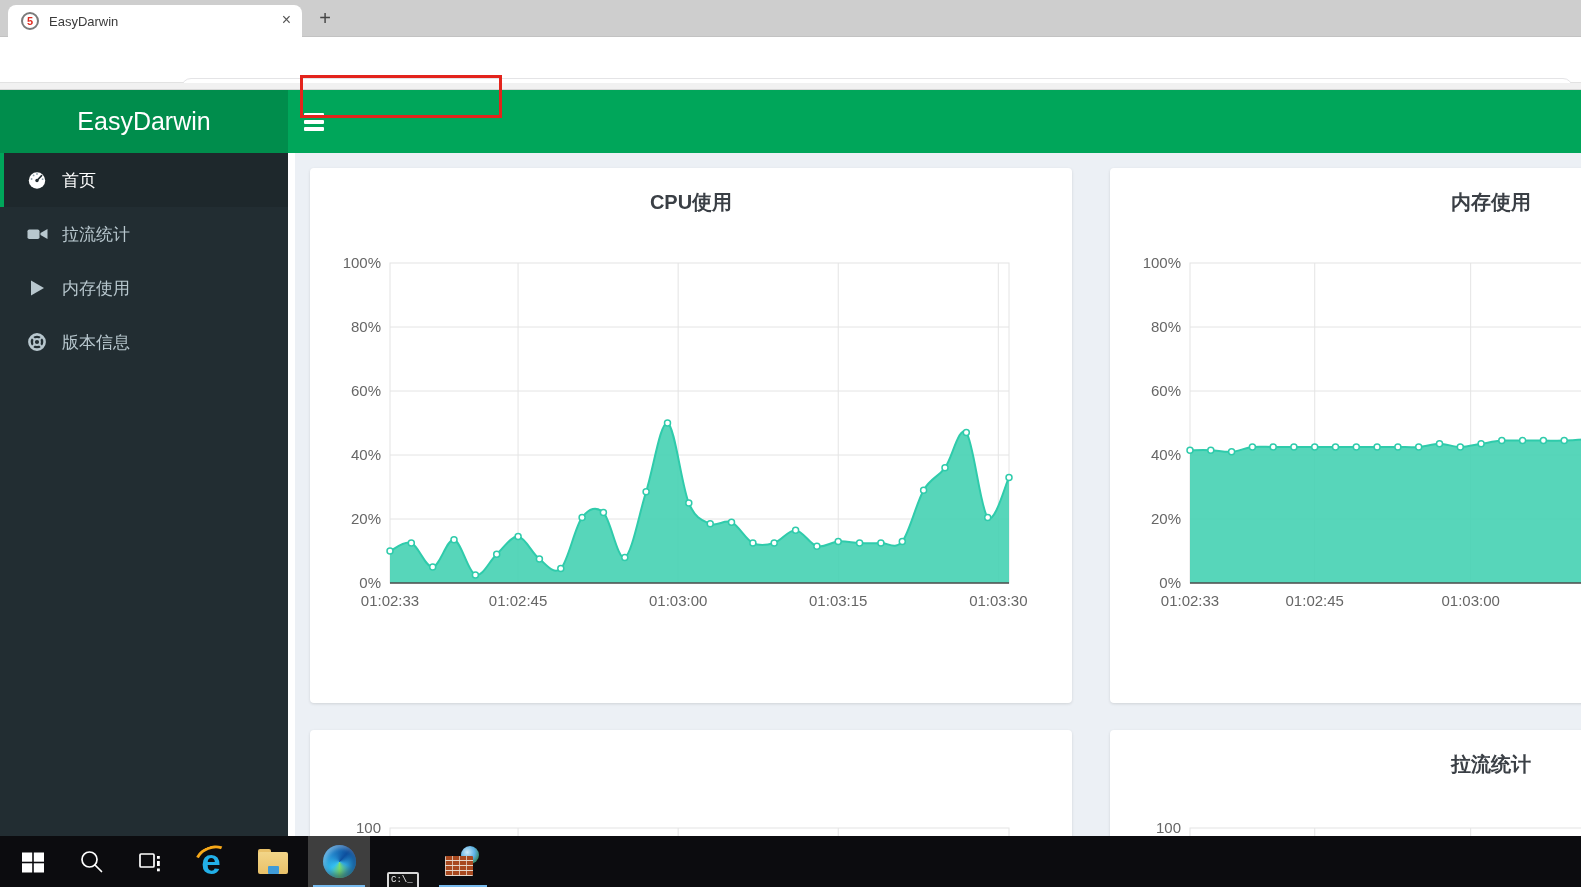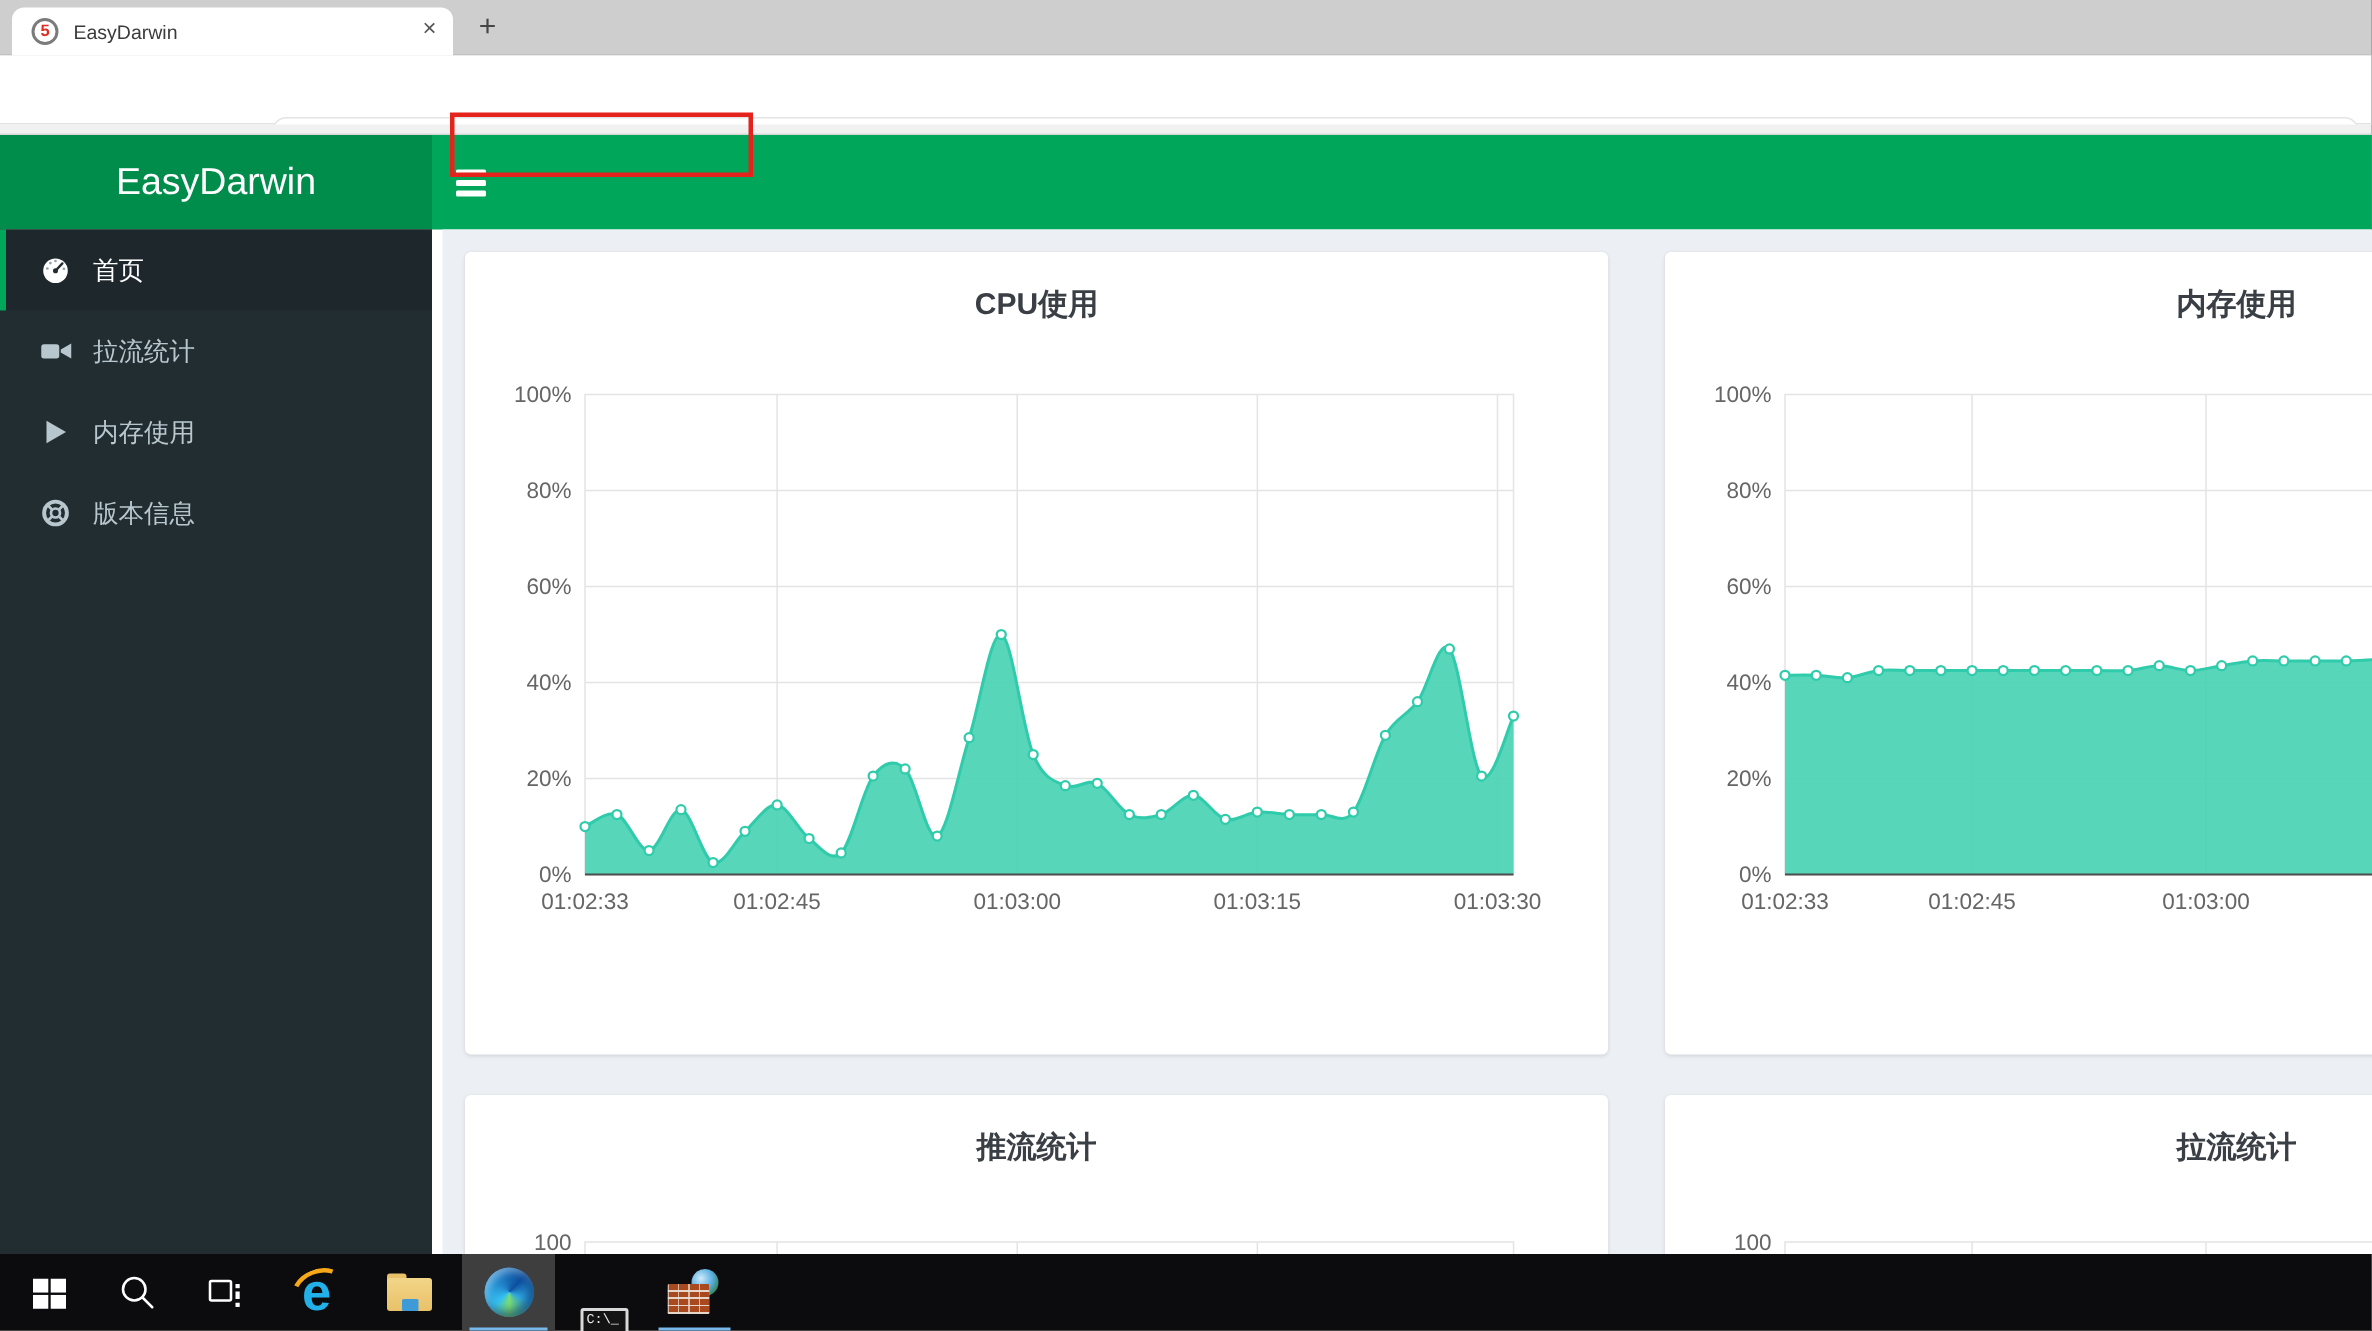--- a/index.html
+++ b/index.html
@@ -274,21 +274,20 @@
           <circle cx="350.3" cy="279.0" r="3" fill="#fff" stroke="#2fcbab" stroke-width="1.5"></circle>
           <circle cx="371.1" cy="275.8" r="3" fill="#fff" stroke="#2fcbab" stroke-width="1.5"></circle>
           <circle cx="391.8" cy="272.6" r="3" fill="#fff" stroke="#2fcbab" stroke-width="1.5"></circle>
           <circle cx="412.6" cy="272.6" r="3" fill="#fff" stroke="#2fcbab" stroke-width="1.5"></circle>
           <circle cx="433.4" cy="272.6" r="3" fill="#fff" stroke="#2fcbab" stroke-width="1.5"></circle>
           <circle cx="454.2" cy="272.6" r="3" fill="#fff" stroke="#2fcbab" stroke-width="1.5"></circle>
           <circle cx="475.0" cy="271.6" r="3" fill="#fff" stroke="#2fcbab" stroke-width="1.5"></circle>
         </svg>
     </div>
     <div class="card" id="card-push">
-      <div class="ctitle">推流统计</div>
       <svg class="chart" id="svg-push" width="762" height="535" viewBox="0 0 762 535">
           <text x="71" y="103" text-anchor="end" fill="#666666" font-size="15">100</text>
           <line x1="208.06896551724137" y1="98" x2="208.06896551724137" y2="418" stroke="#e4e4e4" stroke-width="1"></line>
           <line x1="368.1551724137931" y1="98" x2="368.1551724137931" y2="418" stroke="#e4e4e4" stroke-width="1"></line>
           <line x1="528.2413793103449" y1="98" x2="528.2413793103449" y2="418" stroke="#e4e4e4" stroke-width="1"></line>
           <rect x="80" y="98" width="619" height="320" fill="none" stroke="#e4e4e4" stroke-width="1"></rect>
         </svg>
     </div>
     <div class="card" id="card-pull">
       <div class="ctitle">拉流统计</div>

